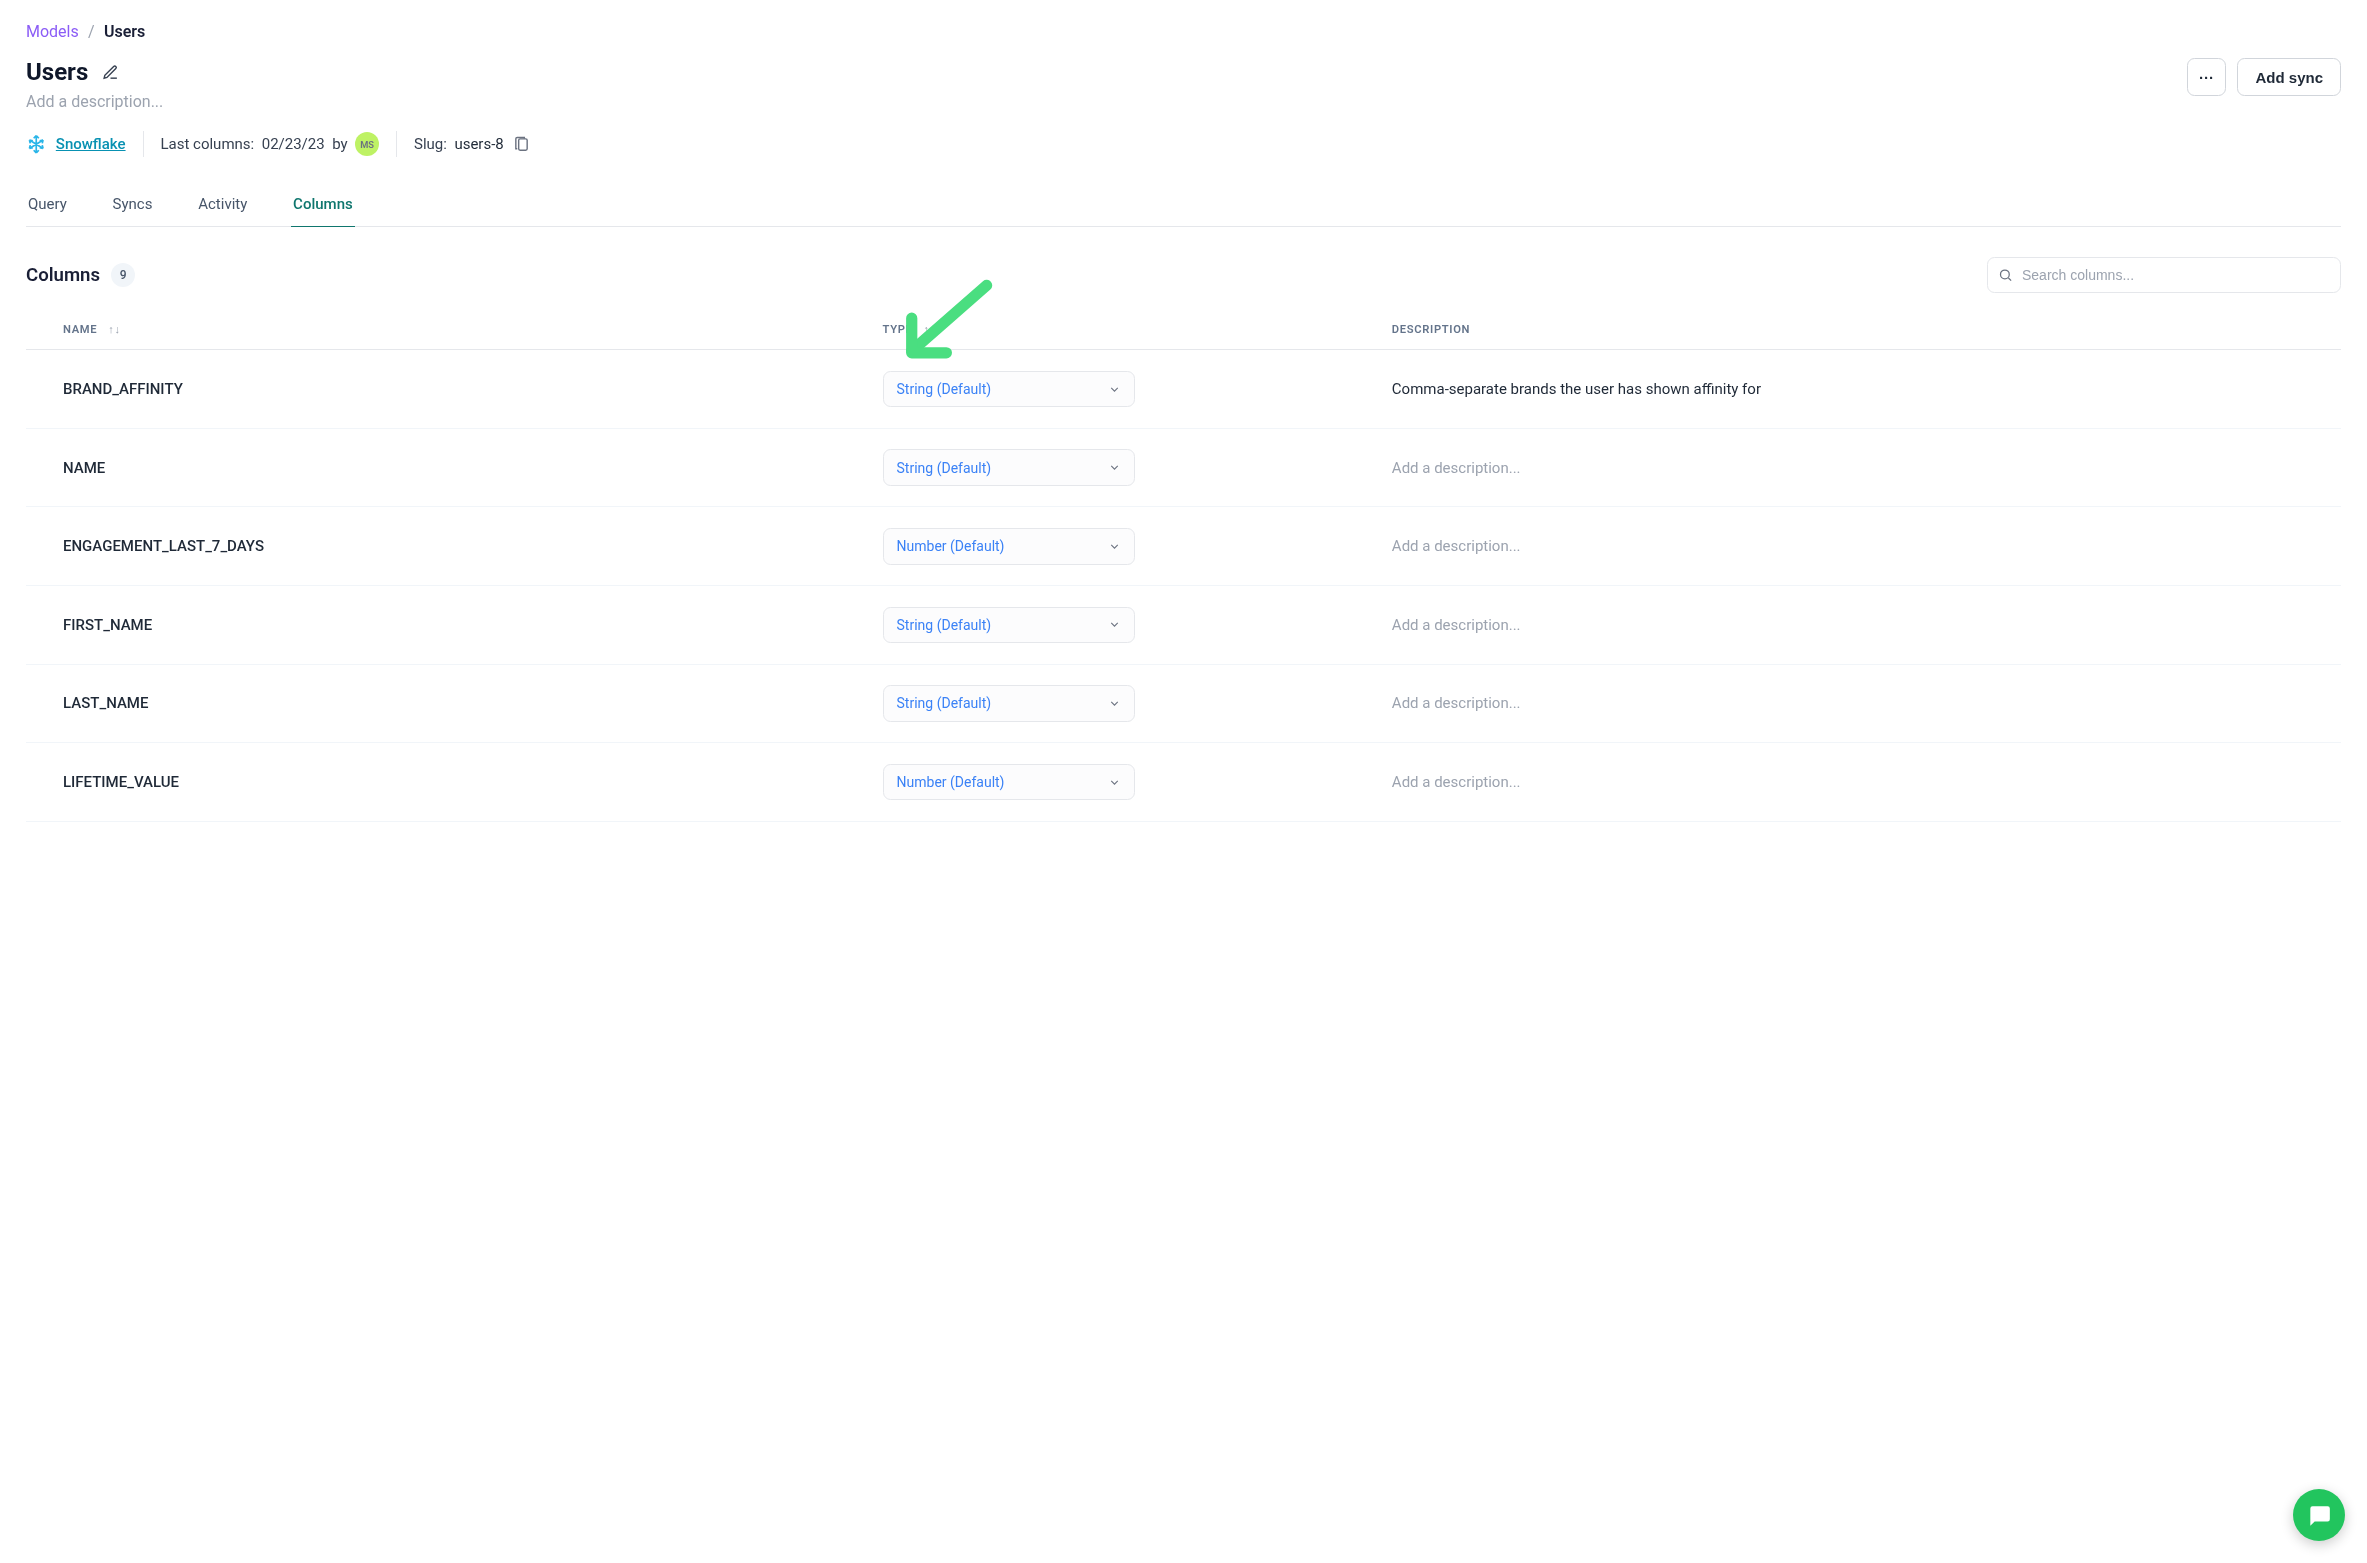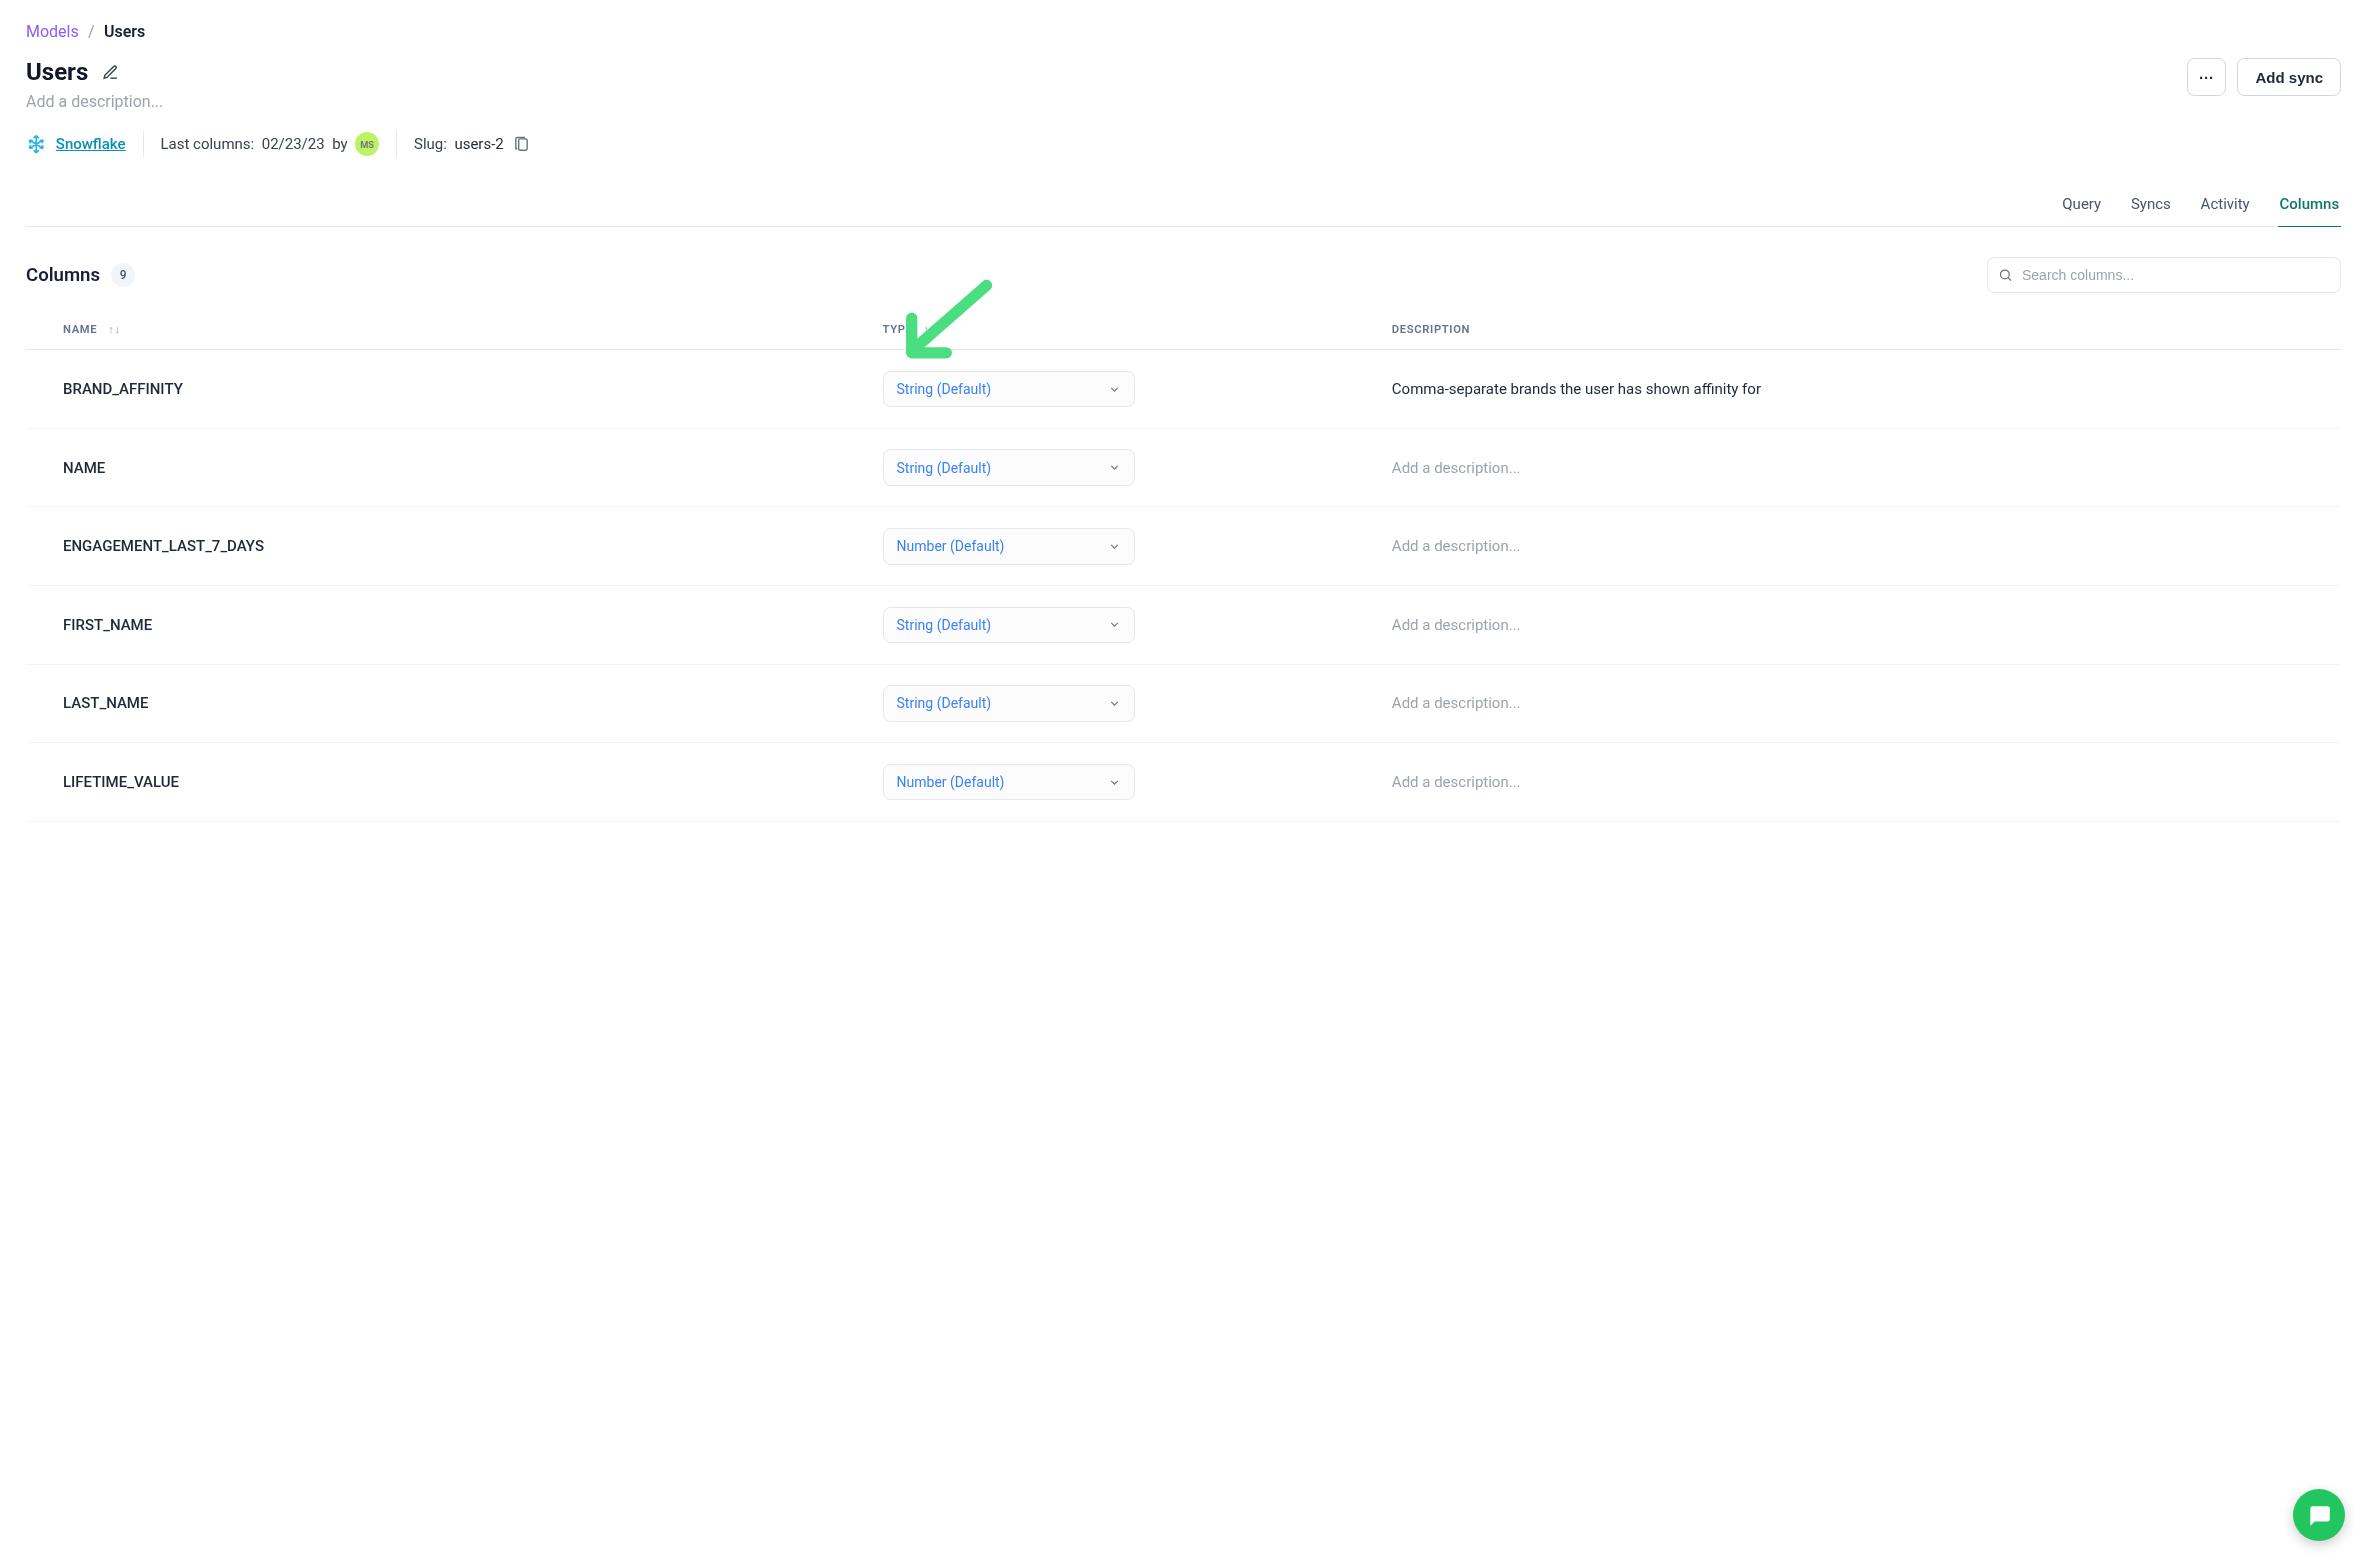--- a/index.html
+++ b/index.html
@@ -134,24 +134,23 @@
   display: inline-flex;
   align-items: center;
   justify-content: center;
   width: 20.5px;
   height: 20.5px;
   color: #6b7280;
   cursor: pointer;
 }
 .tabs {
   display: flex;
-  gap: 26px;
+  gap: 42px;
   border-bottom: 0.9px solid #e5e7eb;
   margin-top: 28px;
-  justify-content: flex-end;
 }
 .tab {
   padding: 9.3px 1.9px 13px 1.9px;
   font-size: 15px;
   color: #475569;
   cursor: pointer;
   border-bottom: 1.9px solid transparent;
   margin-bottom: -0.9px;
 }
 .tab.active {
@@ -348,21 +347,21 @@
     <span class="meta-divider"></span>
     <span class="meta-item">
       <span>Last columns:</span>
       <span>02/23/23</span>
       <span>by</span>
       <span class="avatar-badge">MS</span>
     </span>
     <span class="meta-divider"></span>
     <span class="meta-item">
       <span>Slug:</span>
-      <span class="slug-val">users-2</span>
+      <span class="slug-val">users-8</span>
       <span class="copy-btn">
         <svg viewBox="0 0 24 24" fill="none" stroke="currentColor" stroke-width="2" width="17" height="17">
             <rect x="8" y="4" width="12" height="16" rx="2"></rect>
             <path d="M16 4V2H6a2 2 0 0 0-2 2v14h2"></path>
           </svg>
       </span>
     </span>
   </div>
 
   <div class="tabs">

